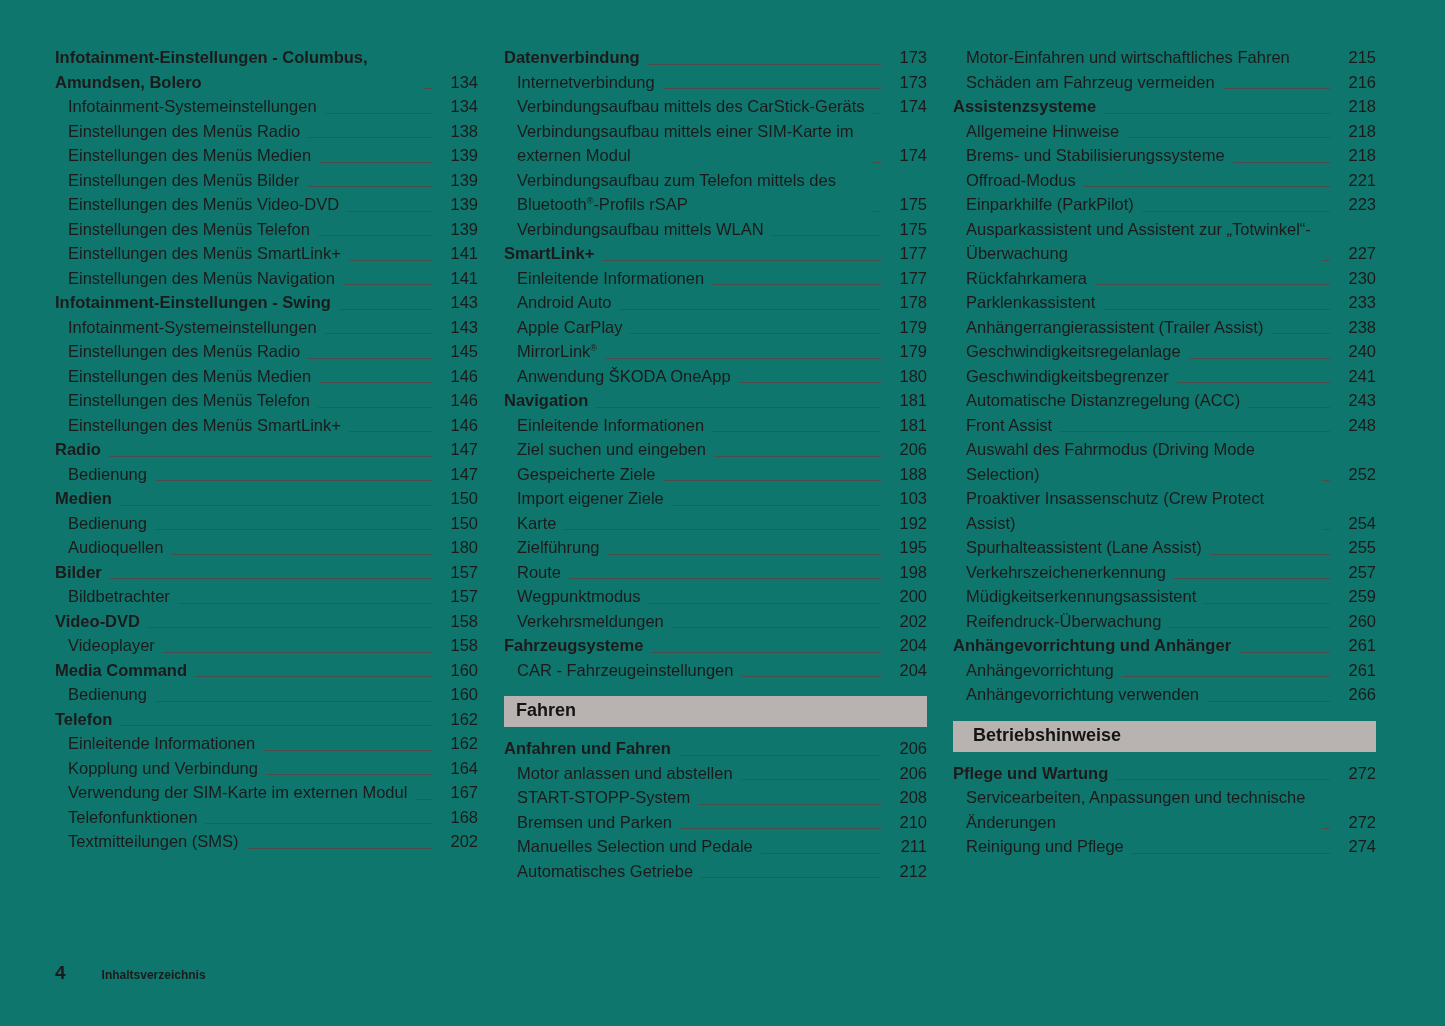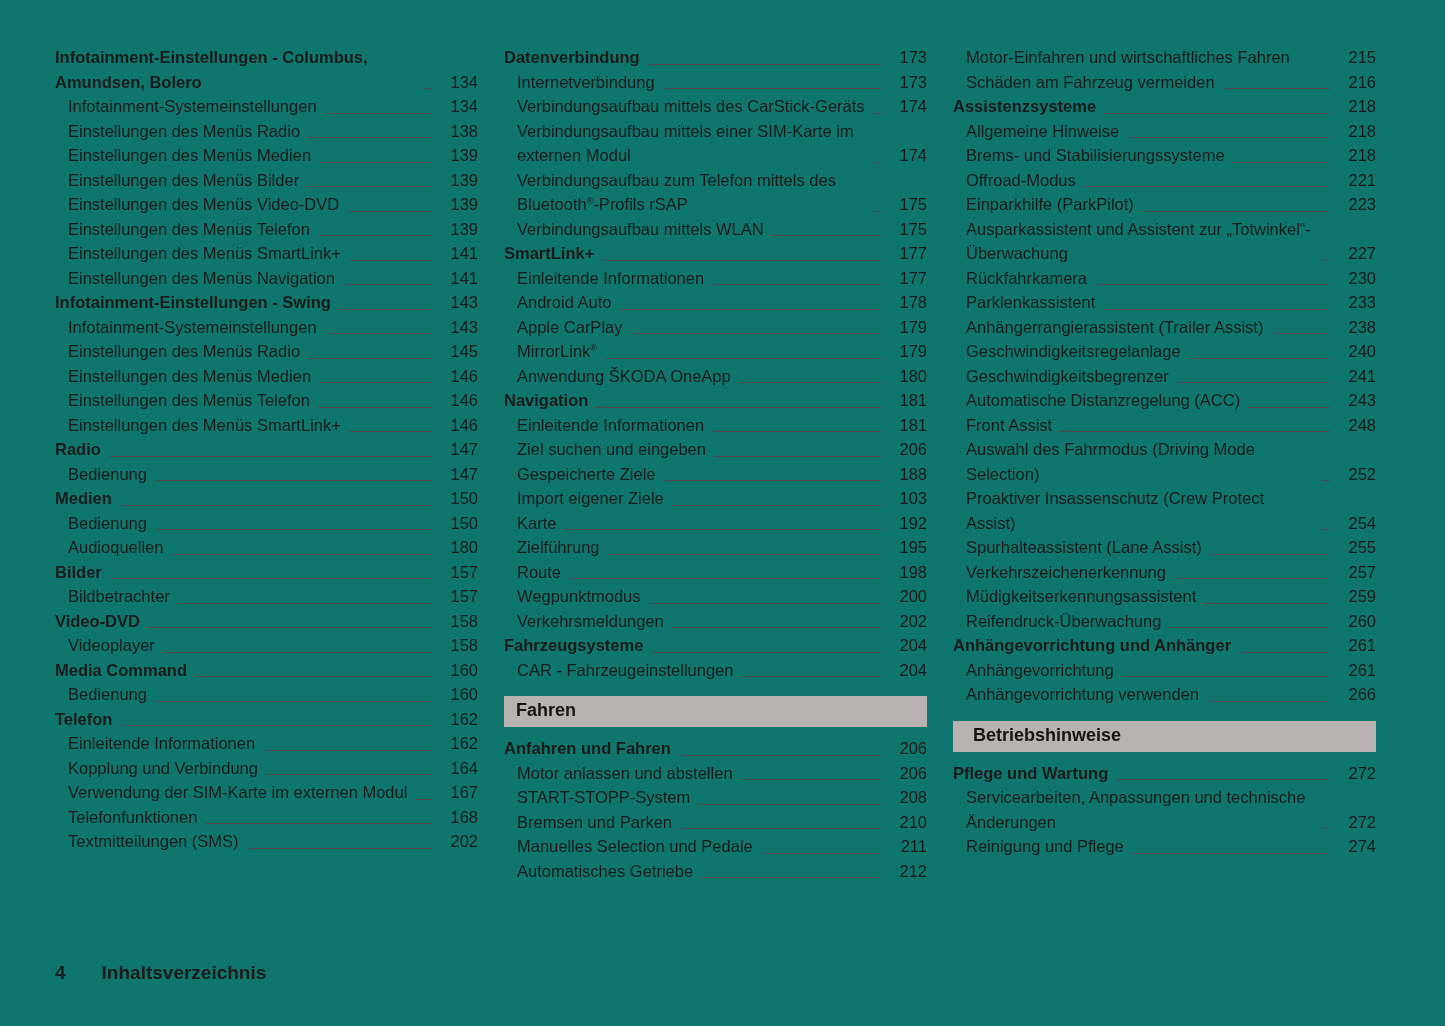--- a/index.html
+++ b/index.html
@@ -53,21 +53,21 @@
   sup{font-size:9px;line-height:0;vertical-align:super;}
   .footer{
     position:absolute;
     left:55px;
     top:962px;
     display:flex;
     align-items:baseline;
     font-weight:bold;
   }
   .footer .pg{font-size:19px;}
-  .footer .lbl{font-size:19px;margin-left:36px;}
+  .footer .lbl{font-size:12px;margin-left:36px;}
 </style>
 </head>
 <body>
 
 <div class="page">
   <div class="columns">
     <div class="col" id="col-0">
         <div class="section">
           <div class="entry head">
             <span class="t">Infotainment-Einstellungen - Columbus, Amundsen, Bolero</span>

